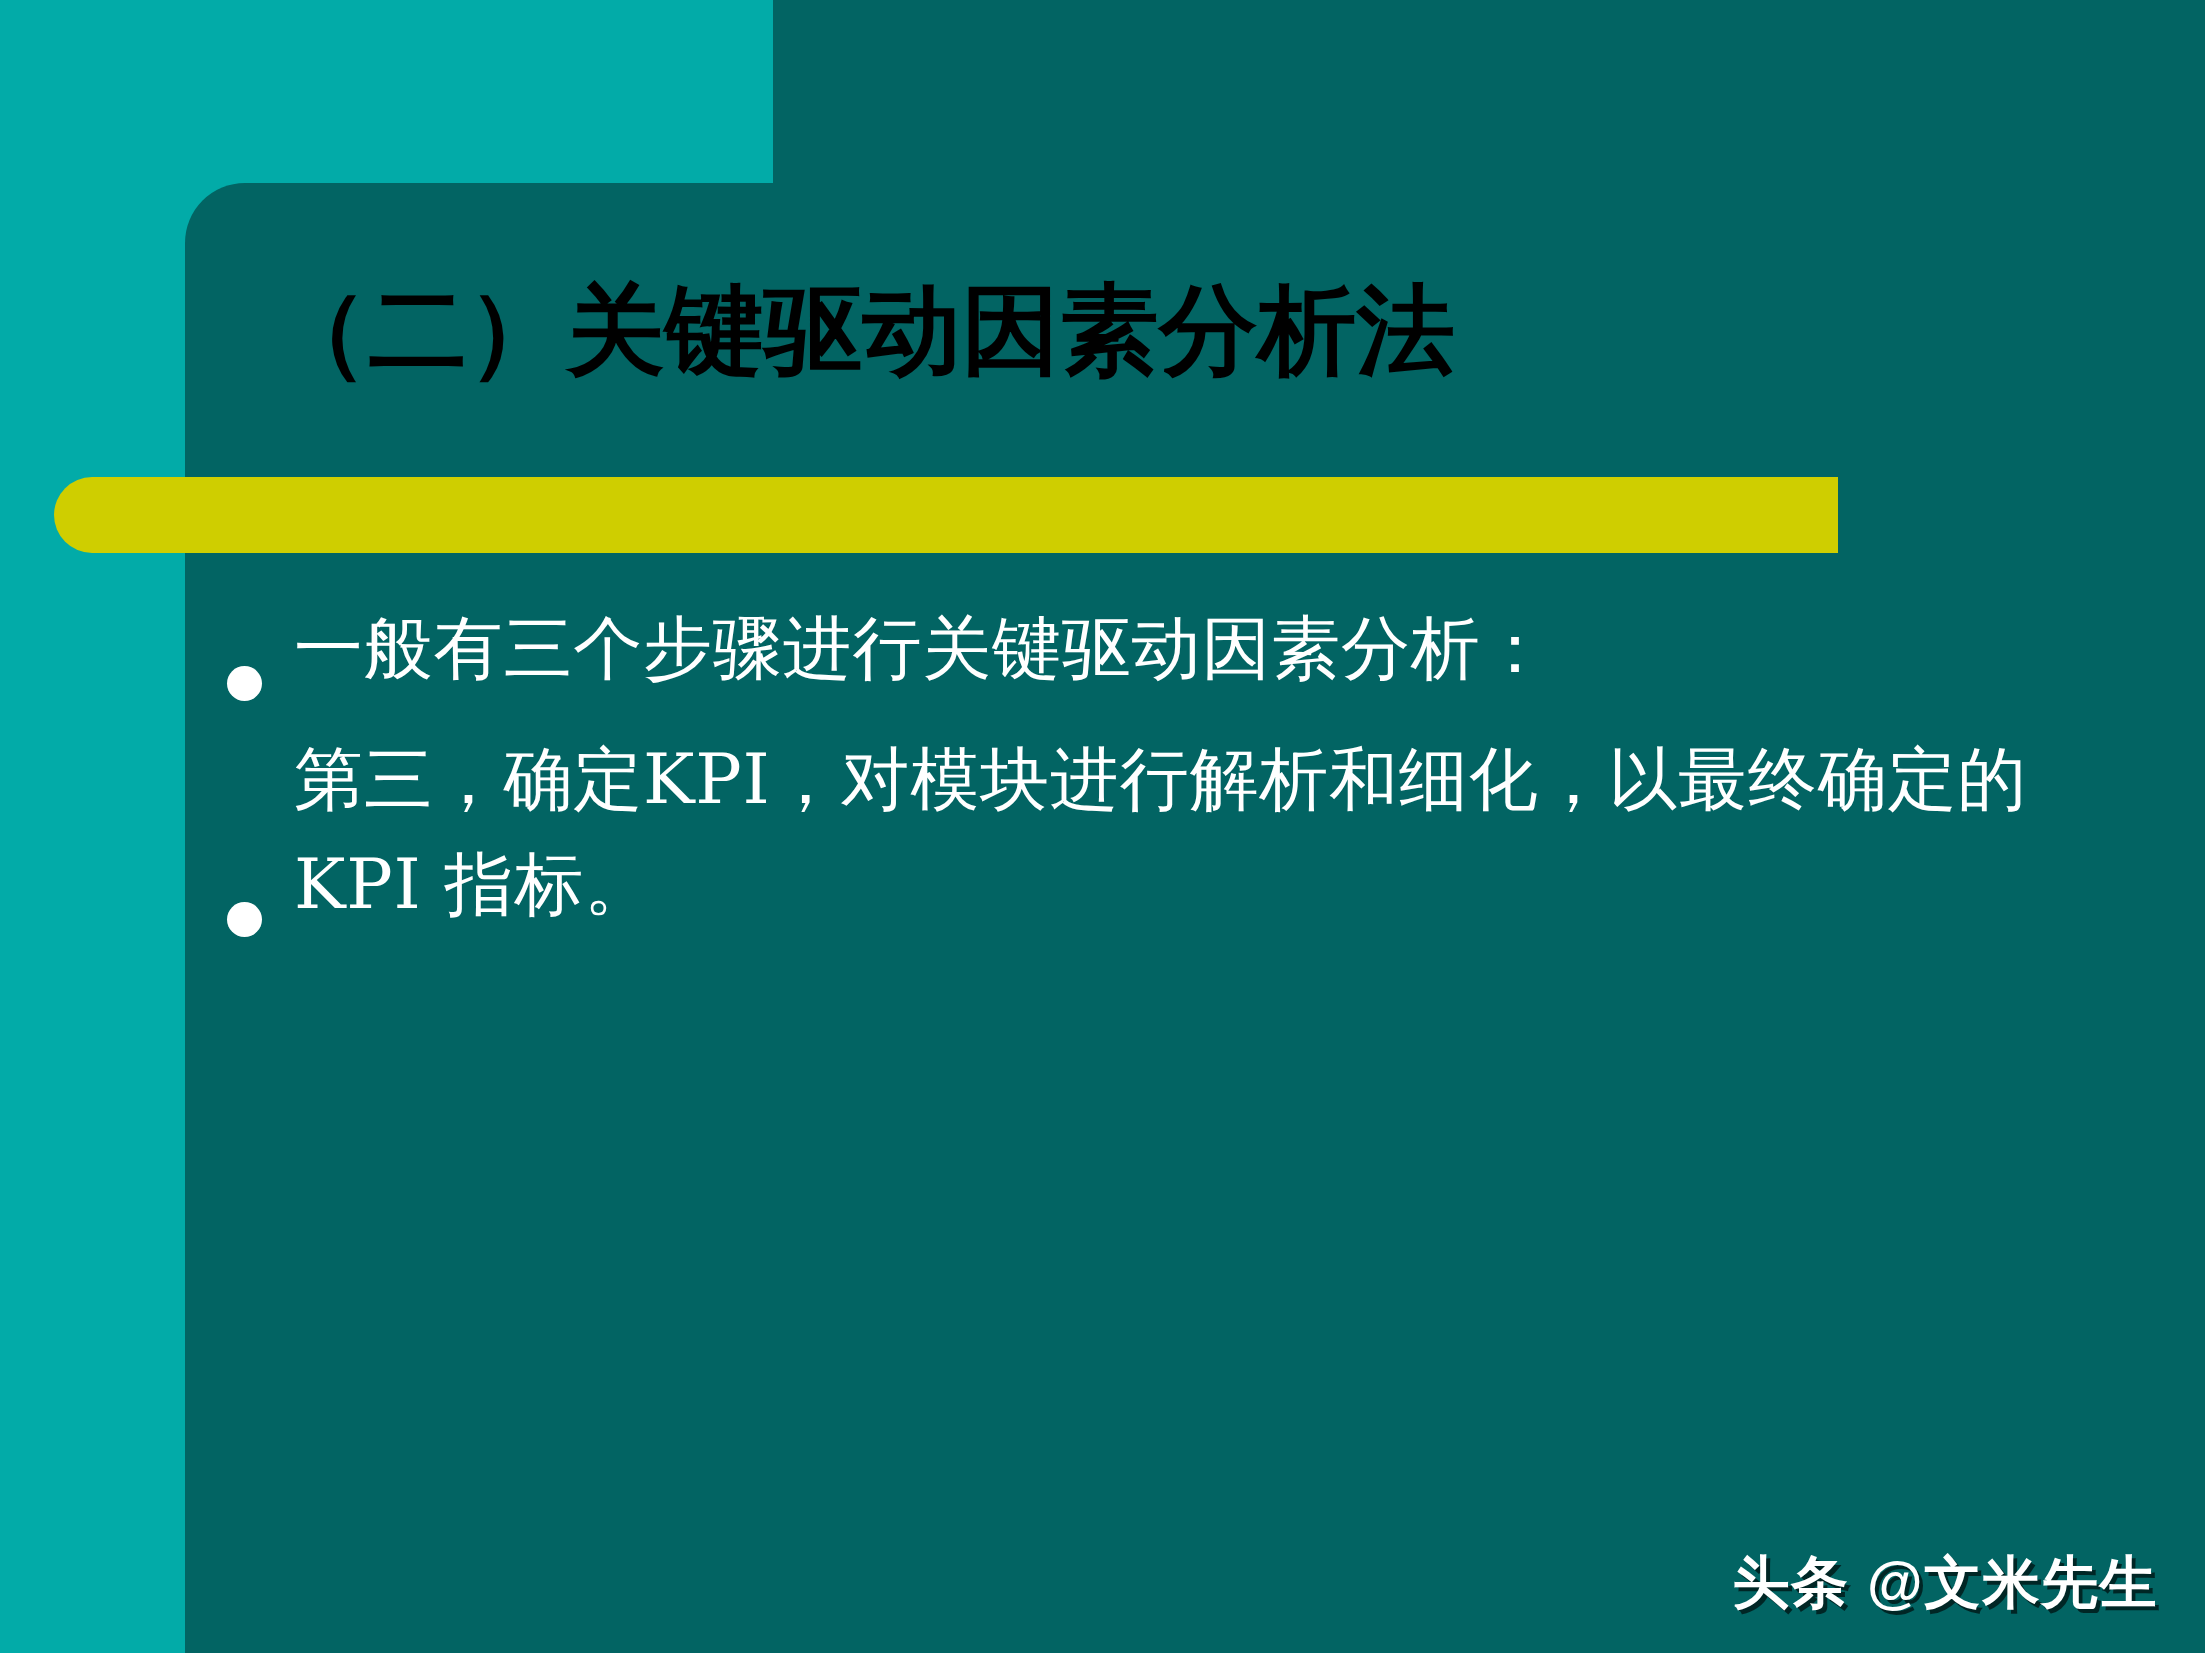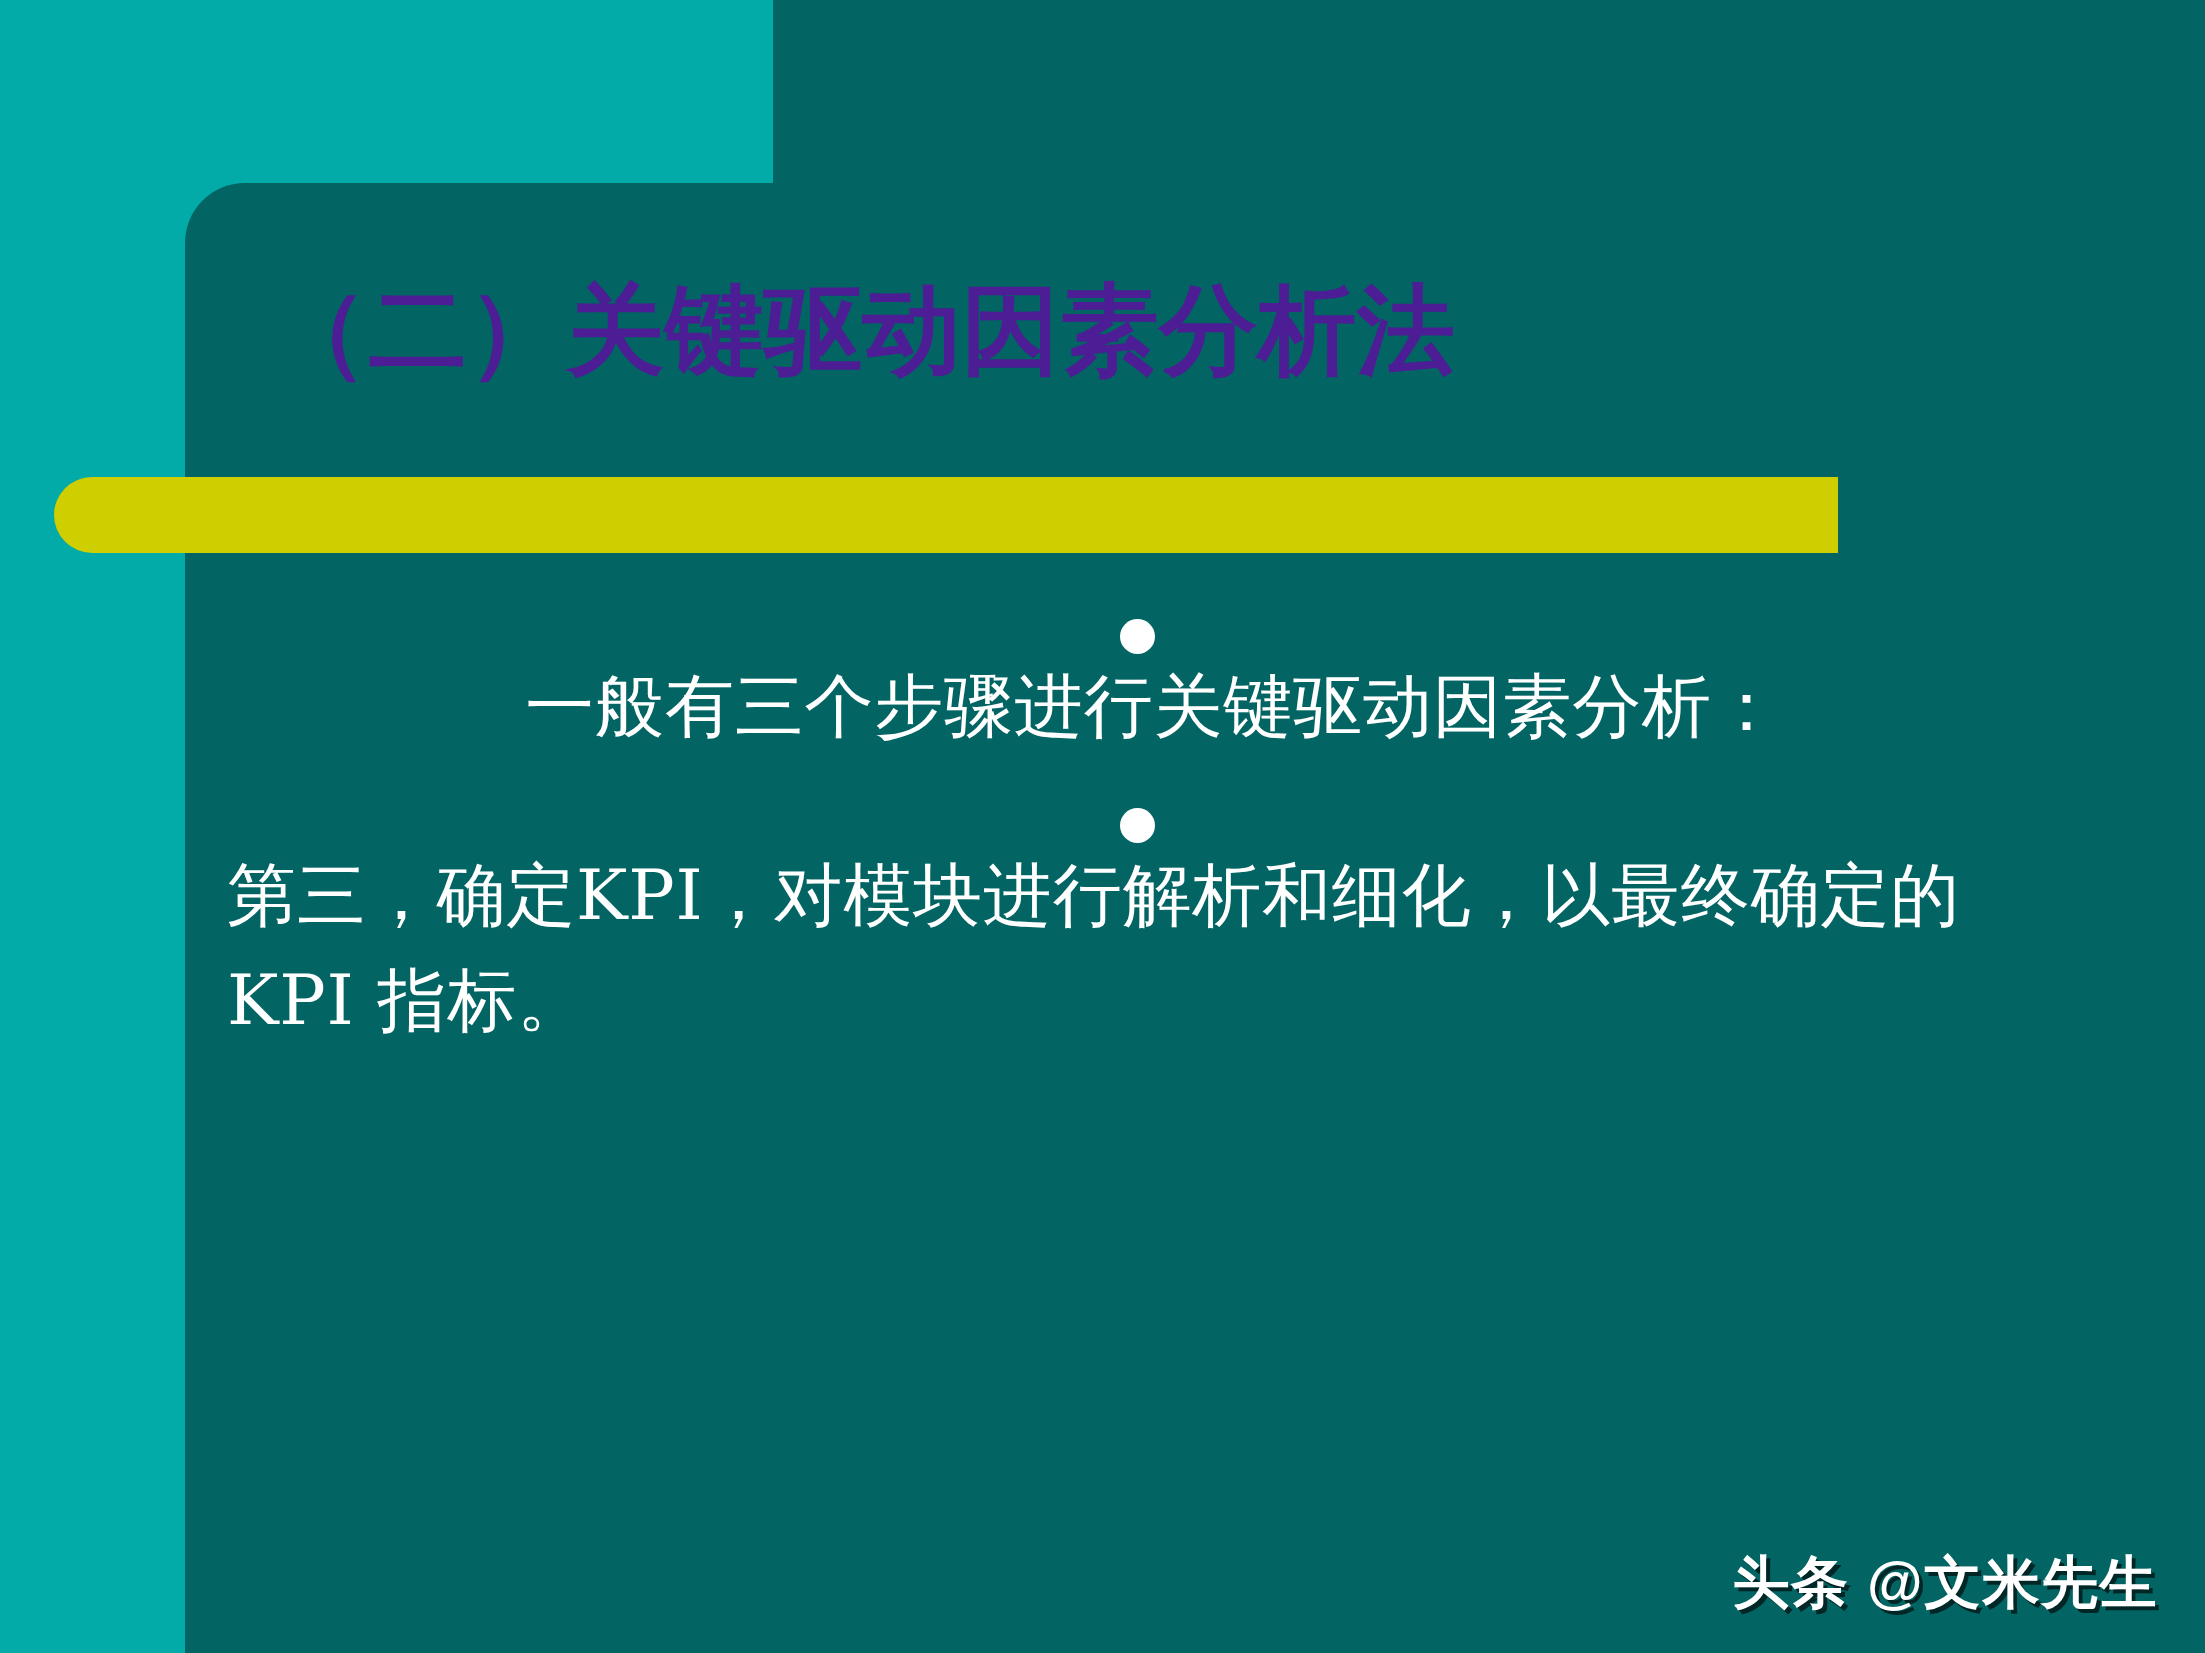--- a/index.html
+++ b/index.html
@@ -54,21 +54,21 @@
     height: 184px;
     background: #026463;
   }
 
   
   .title {
     position: absolute;
     left: 270px;
     top: 276px;
     width: 1761px;
-    color: #4c1d95;
+    color: #000000;
     font-size: 98px;
     line-height: 1.12;
     font-weight: bold;
     letter-spacing: 0.8px;
     white-space: nowrap;
   }
 
   
   .accent-bar {
     position: absolute;
@@ -87,23 +87,22 @@
   .bullets {
     position: absolute;
     left: 227px;
     top: 596px;
     width: 1853px;
   }
 
   .bullet-row {
     position: relative;
     display: flex;
-    align-items: center;
+    align-items: flex-end;
     margin-bottom: 26px;
-    flex-direction: column;
   }
 
   .bullet-marker {
     flex: 0 0 auto;
     width: 35px;
     height: 35px;
     border-radius: 50%;
     background: #ffffff;
     margin-top: 23px;
     margin-right: 32px;

